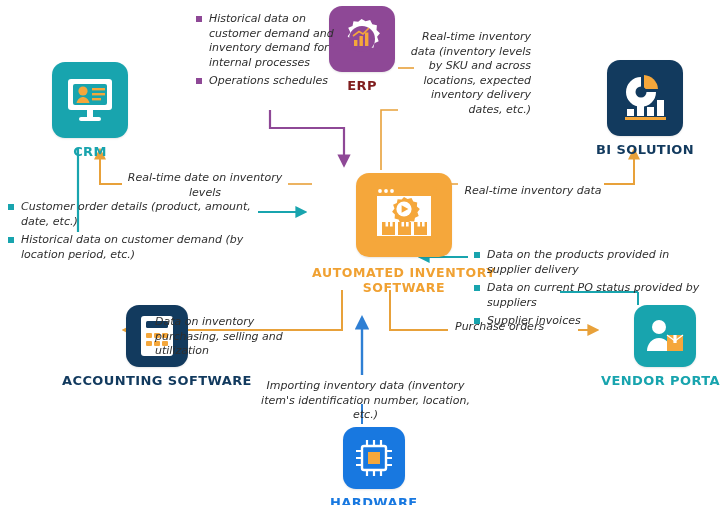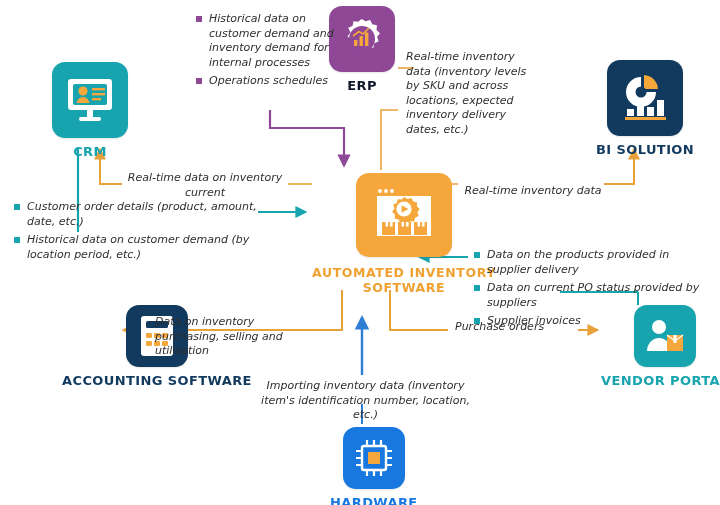--- a/index.html
+++ b/index.html
@@ -25,21 +25,21 @@
   .n-vendor   {left:601px;top:305px;}
   .n-hw       {left:330px;top:427px;}
 
   .t-teal  {background:#18A4AE;}
   .t-purple{background:#8E4896;}
   .t-navy  {background:#123A5E;}
   .t-orange{background:#F5A73B;}
   .t-blue  {background:#1878E0;}
 
   .lbl-teal  {color:#18A4AE;}
-  .lbl-purple{color:#0f172a;}
+  .lbl-purple{color:#7f1d1d;}
   .lbl-navy  {color:#123A5E;}
   .lbl-blue  {color:#1878E0;}
 
   .sz-76{width:76px;height:76px;}
   .sz-66{width:66px;height:66px;}
   .sz-62{width:62px;height:62px;}
   .sz-96{width:96px;height:84px;}
 
   .fs13{font-size:13px;}
 
@@ -48,22 +48,22 @@
 
   
   .ann{position:absolute;font-style:italic;font-size:11px;line-height:1.32;color:#2e2e2e;}
   ul.blist{list-style:none;margin:0;padding:0;}
   ul.blist li{position:relative;padding-left:13px;margin-bottom:4px;font-style:italic;}
   ul.blist li::before{content:"";position:absolute;left:0;top:4px;width:6px;height:6px;}
   ul.purple li::before{background:#8E4896;}
   ul.teal   li::before{background:#18A4AE;}
 
   .a-erp-bullets{left:196px;top:12px;width:140px;}
-  .a-erp-right  {left:406px;top:50px;width:125px;}
-  .a-crm-left   {left:14px;  top:200px;width:268px;}
+  .a-erp-right  {left:406px;top:30px;width:125px;text-align:right;}
+  .a-crm-left   {left:8px;  top:200px;width:268px;}
   .a-vendor-list{left:474px;top:248px;width:240px;}
   .a-rt-levels  {left:122px;top:171px;width:166px;text-align:center;}
   .a-rt-inv     {left:462px;top:184px;width:142px;text-align:center;}
   .a-acct-note  {left:155px;top:315px;width:150px;}
   .a-po         {left:455px;top:320px;width:120px;text-align:left;}
   .a-hw-note    {left:258px;top:379px;width:215px;text-align:center;}
 </style>
 </head>
 <body>
 
@@ -255,19 +255,19 @@
   </div>
 
   <div class="ann a-vendor-list">
     <ul class="blist teal">
       <li>Data on the products provided in supplier delivery</li>
       <li>Data on current PO status provided by suppliers</li>
       <li>Supplier invoices</li>
     </ul>
   </div>
 
-  <div class="ann a-rt-levels">Real-time data on inventory current</div>
+  <div class="ann a-rt-levels">Real-time date on inventory levels</div>
   <div class="ann a-rt-inv">Real-time inventory data</div>
   <div class="ann a-acct-note">Data on inventory purchasing, selling and utilization</div>
   <div class="ann a-po">Purchase orders</div>
   <div class="ann a-hw-note">Importing inventory data (inventory item's identification number, location, etc.)</div>
 
 </div>
 
 </body></html>

